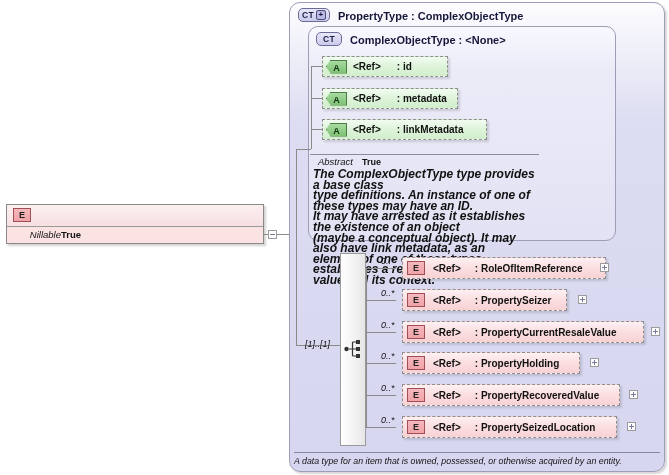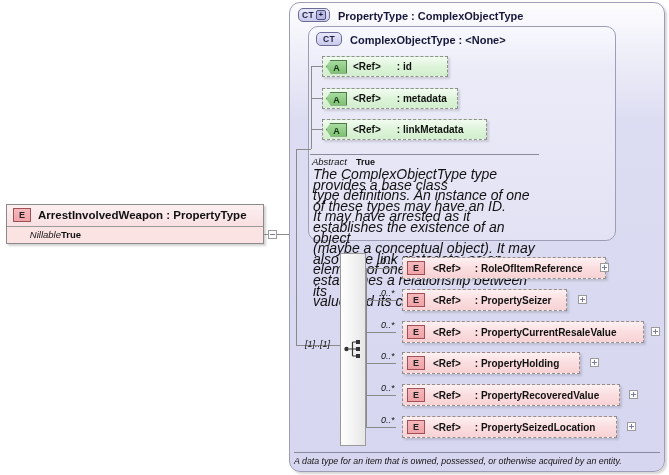--- a/index.html
+++ b/index.html
@@ -155,28 +155,29 @@
 
   
   .absblock {
     position: absolute;
     left: 310px; top: 154px; width: 229px;
     border-top: 1px solid #8a8a9c;
     box-sizing: border-box;
   }
   .absblock .row {
     display: flex; align-items: baseline;
-    padding: 1px 0 2px 2px;
+    padding: 1px 0 2px 8px;
   }
   .absblock .k { font-size: 9.5px; font-style: italic; color: #111; width: 44px; flex: none; }
   .absblock .v { font-size: 9px; font-weight: bold; color: #111; }
   .absblock .desc {
     padding: 0 2px 2px 3px;
-    font-size: 14px; font-style: italic; color: #111;
+    font-size: 12px; font-style: italic; color: #111;
     line-height: 10.6px;
+    font-weight: bold;
   }
 
   
   .seqbox {
     position: absolute;
     left: 340px; top: 253px; width: 26px; height: 193px;
     border: 1px solid #9a9a9a;
     background: linear-gradient(to right,#ffffff 0%, #f2f2f2 55%, #e6e6e6 100%);
     box-sizing: border-box;
   }
@@ -220,21 +221,20 @@
   .lnv { width: 1px; }
 </style>
 </head>
 <body>
 
 <div id="canvas">
 
   <div class="elembox nosel">
     <div class="hdr">
       <div class="badge-e">E</div>
-      <div class="title">ArrestInvolvedWeapon : PropertyType</div>
     </div>
     <div class="proprow">
       <div class="propname">Nillable</div>
       <div class="propval">True</div>
     </div>
   </div>
 
   <div class="toggle" style="left:268px; top:230px;"></div>
   <div class="ln lnh" style="left:264px; top:234px; width:4px;"></div>
   <div class="ln lnh" style="left:277px; top:234px; width:34px;"></div>

